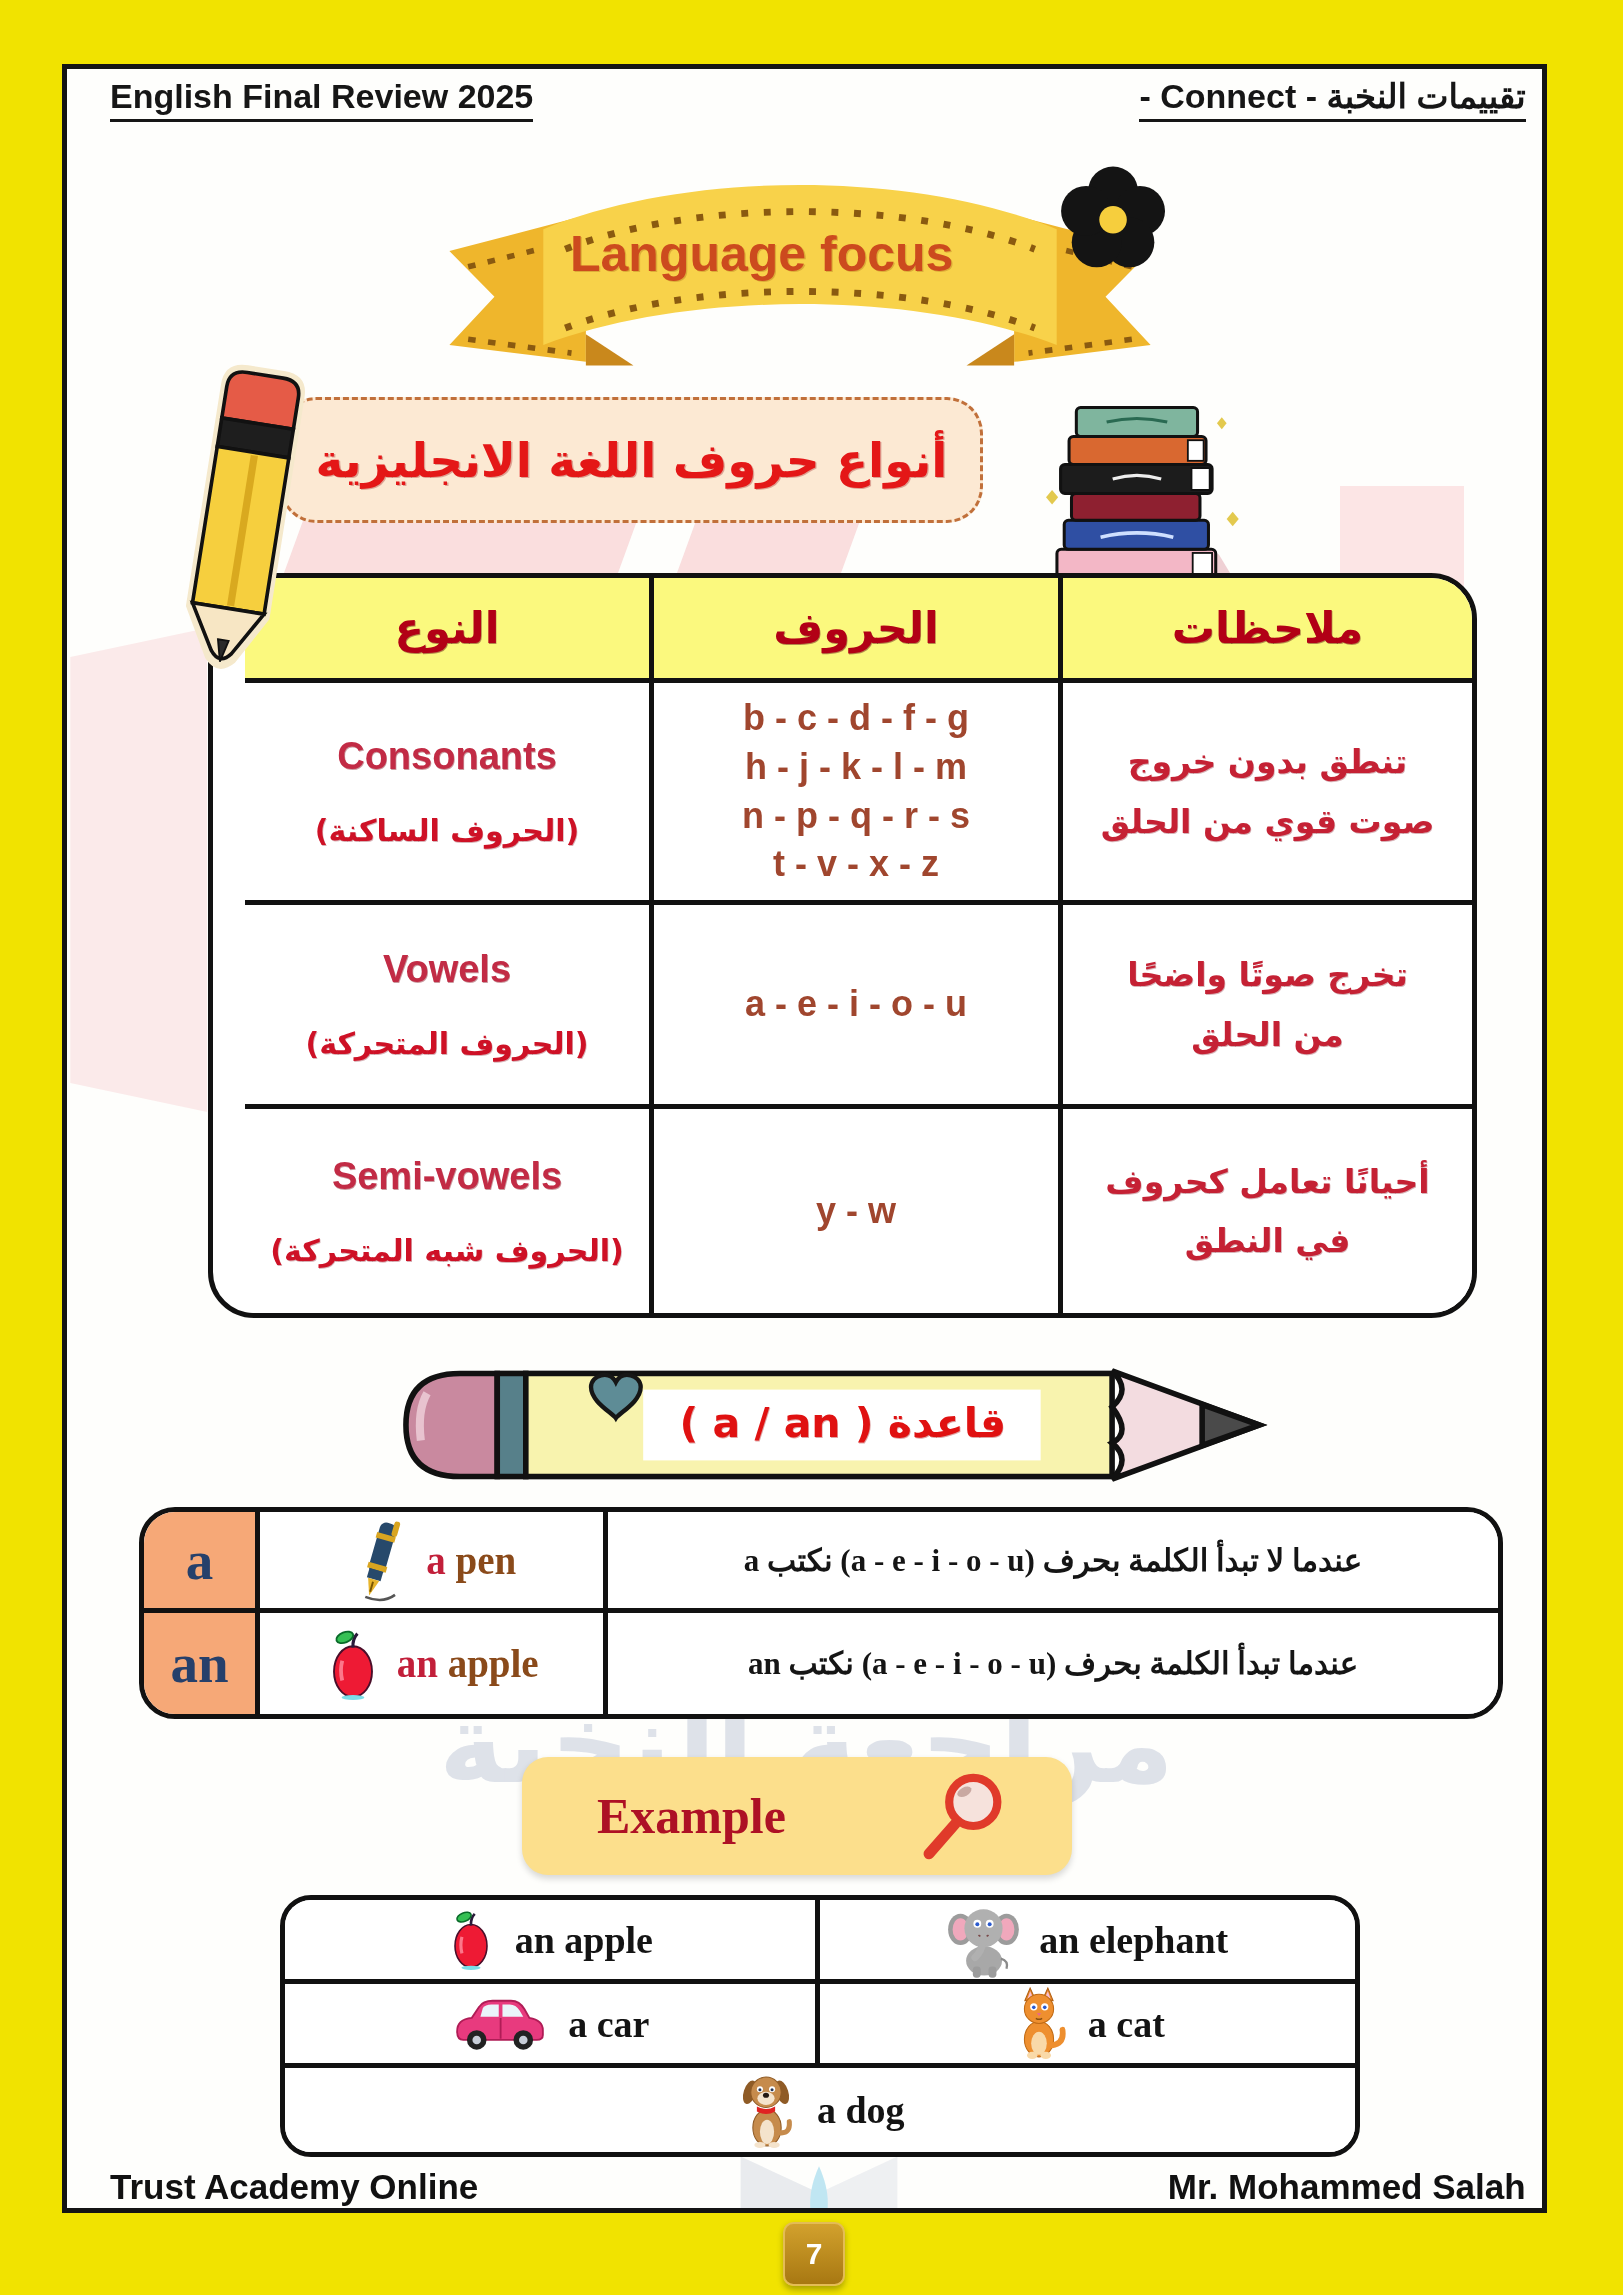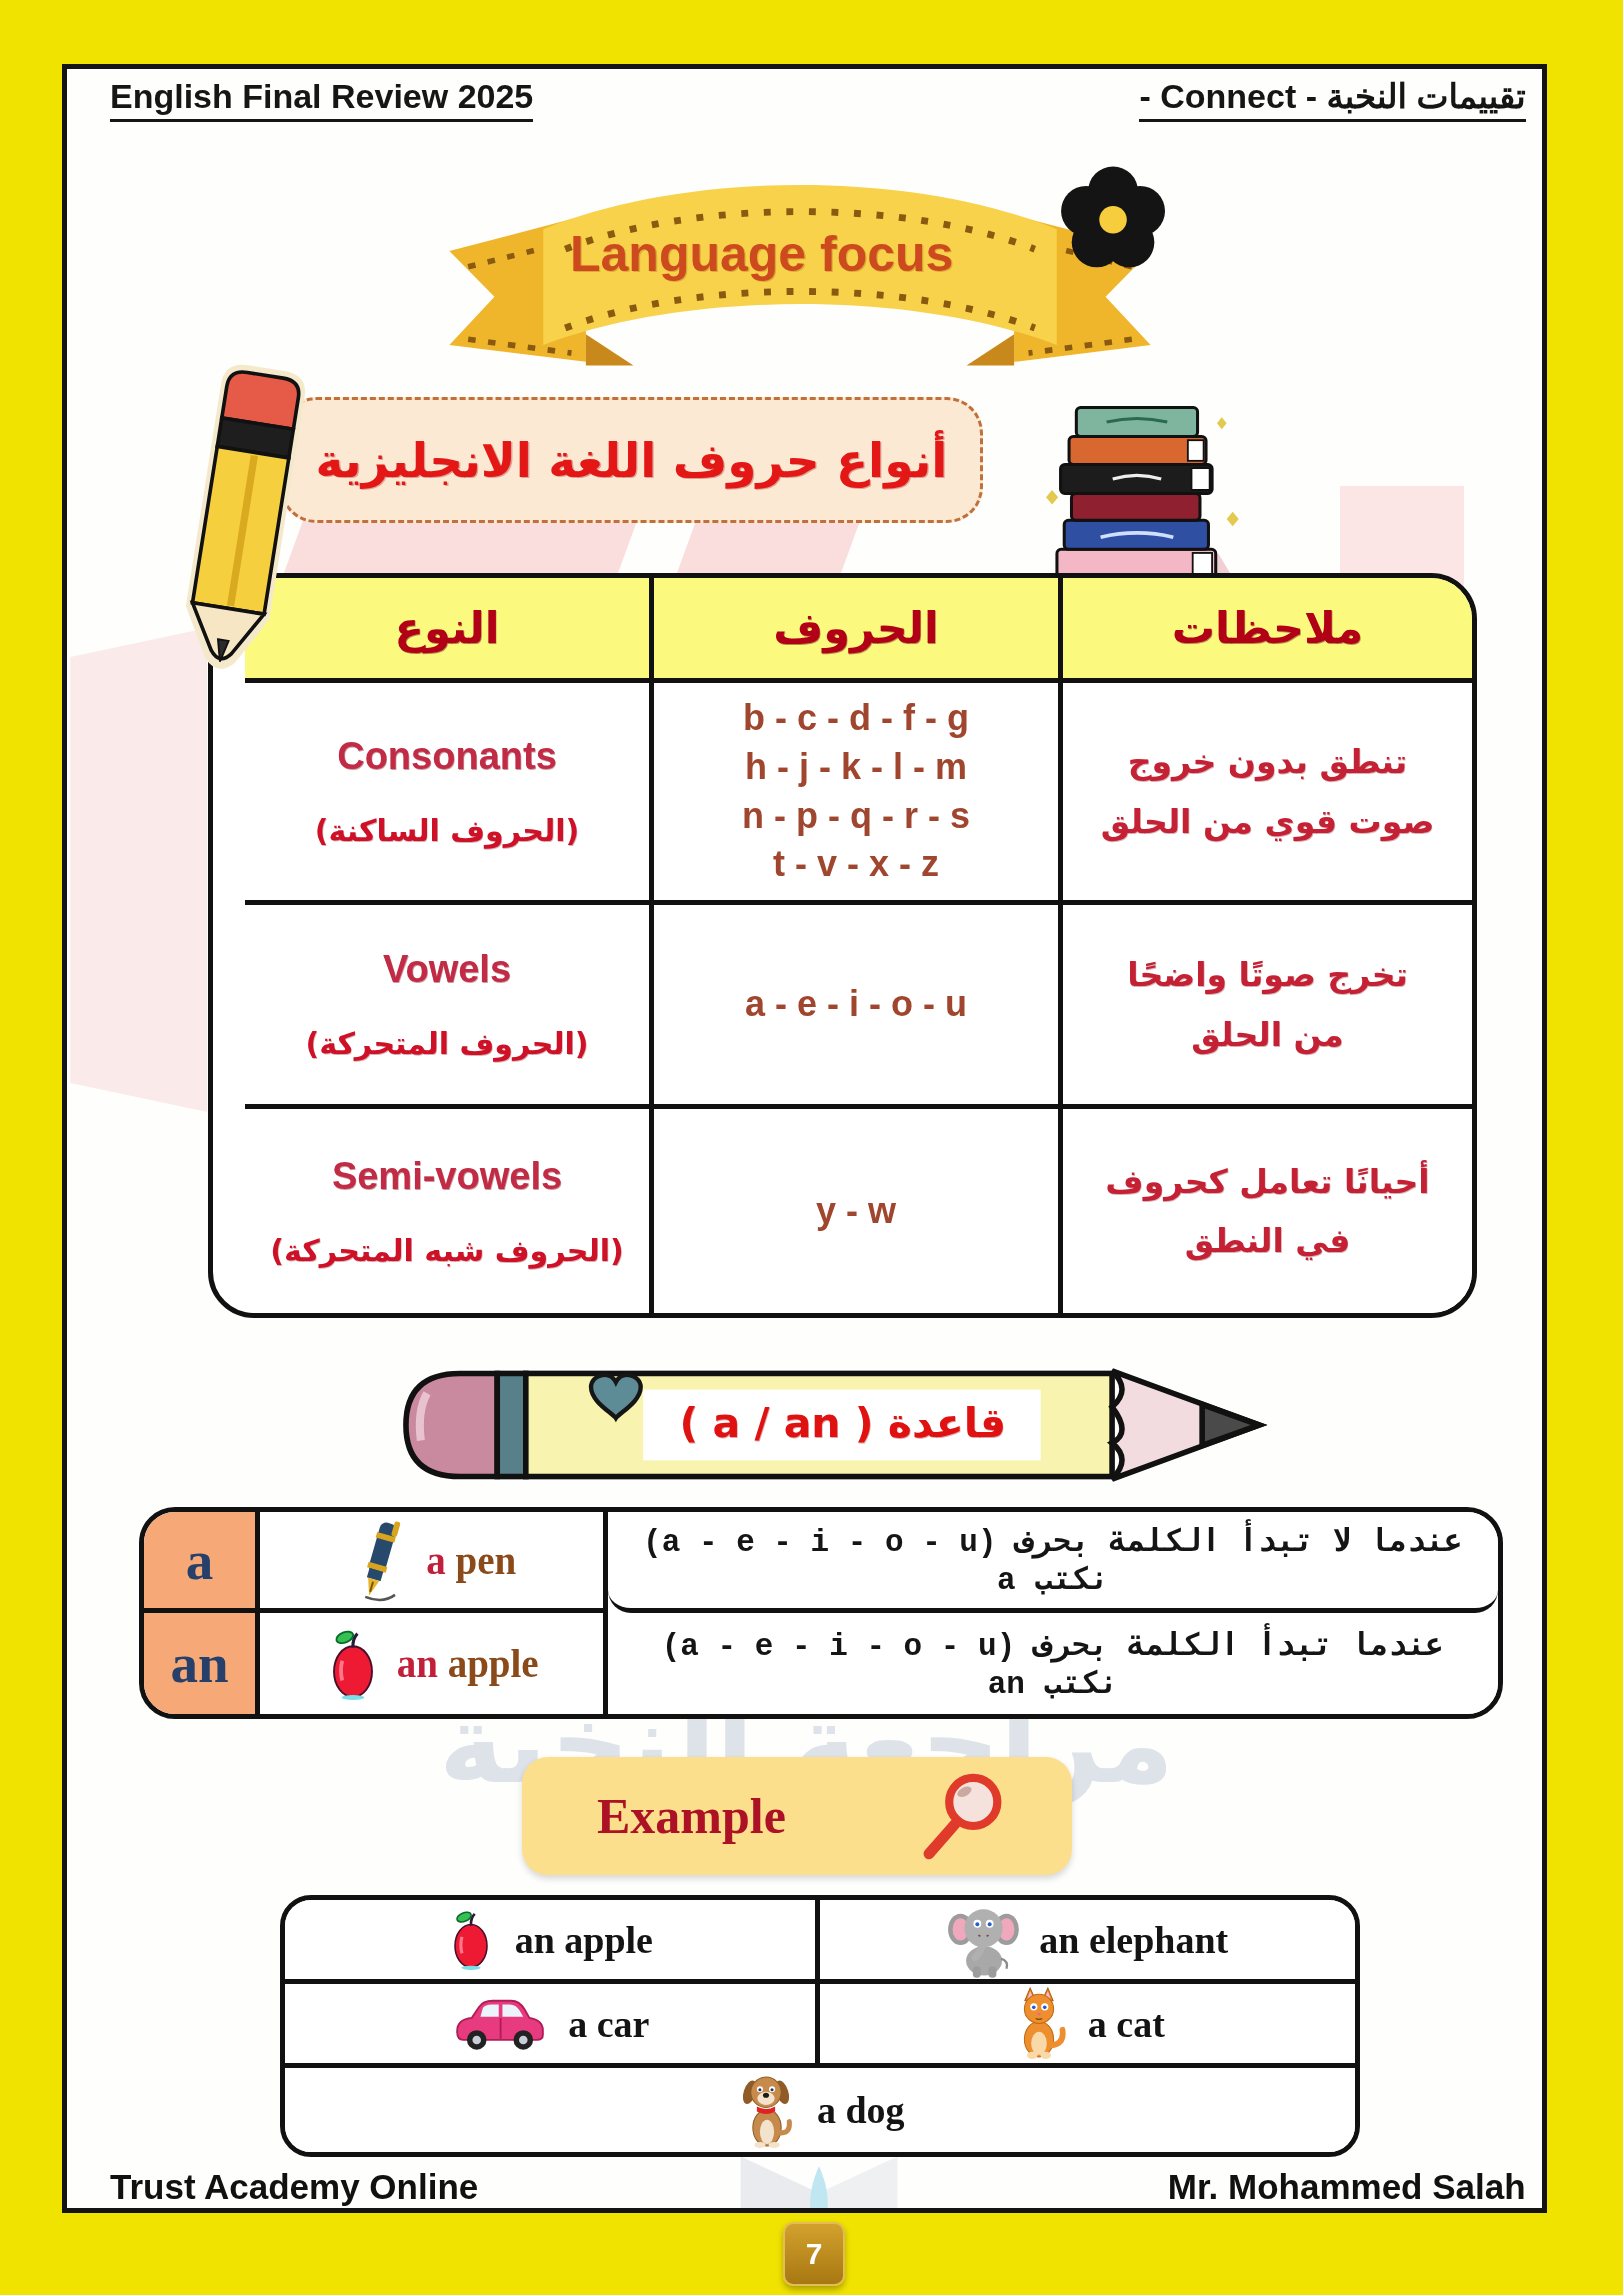--- a/index.html
+++ b/index.html
@@ -93,22 +93,22 @@
     display:grid;grid-template-columns:111px 353px 1fr;grid-template-rows:101px 101px;
     border:5.9px solid #111;border-radius:36px;overflow:hidden;background:#fff;box-sizing:border-box;
   }
   .rt-c1{background:#F6A877;display:flex;align-items:center;justify-content:center;
     font-family:"Liberation Serif",serif;font-size:55px;font-weight:bold;color:#26406B;box-sizing:border-box;}
   .rt-c2{display:flex;align-items:center;justify-content:center;gap:14.4px;background:#fff;box-sizing:border-box;}
   .rt-c2 .ex{font-family:"Liberation Serif","DejaVu Sans",serif;font-size:39px;font-weight:bold;}
   .rt-c2 .art{color:#C21F3A;}
   .rt-c2 .noun{color:#8A4A1A;}
   .rt-c3{direction:rtl;display:flex;align-items:center;justify-content:center;background:#fff;
-    font-family:Liberation Mono, monospace;font-size:31px;font-weight:bold;color:#151515;
-    padding:0 29.4px;text-align:center;box-sizing:border-box;border-radius:23px;}
+    font-family:Liberation Serif, serif;font-size:31px;font-weight:bold;color:#151515;
+    padding:0 29.4px;text-align:center;box-sizing:border-box;}
   
   .ex-badge{
     position:absolute;left:455px;top:1688px;width:550px;height:118px;z-index:2;
     background:#FCDF8C;border-radius:26px;box-shadow:0 3.9px 6.5px rgba(0,0,0,.15);
     display:flex;align-items:center;justify-content:space-between;padding:0 62px 0 75px;box-sizing:border-box;
   }
   .ex-badge .ex-label{font-family:"Liberation Serif",serif;font-size:50px;font-weight:bold;color:#AD1125;}
   
   .etable{
     position:absolute;left:213px;top:1826px;width:1080px;z-index:2;

